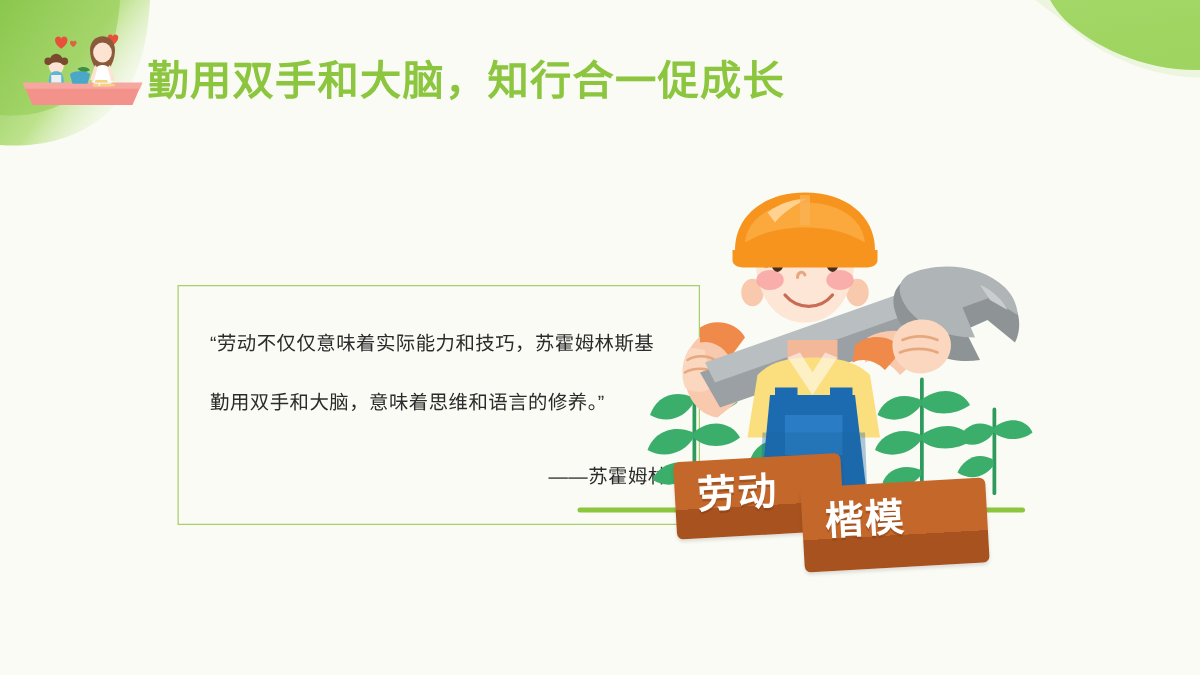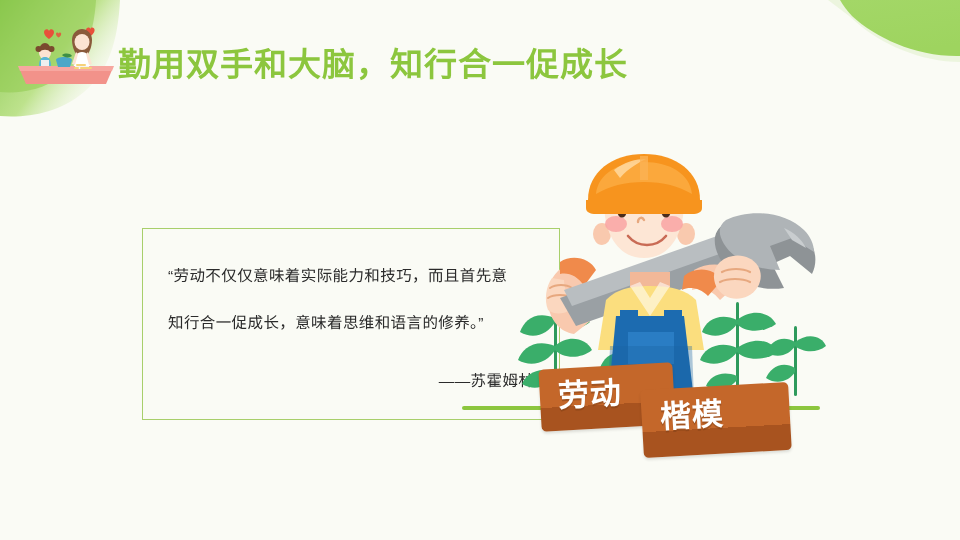--- a/index.html
+++ b/index.html
@@ -235,22 +235,22 @@
         <rect x="60" y="45" width="5" height="2" rx="1"></rect>
       </g>
     </g>
   </svg>
 
   <div class="slide-title">勤用双手和大脑，知行合一促成长</div>
 
   <div class="quote-card"></div>
 
   <div class="quote-body">
-    <div class="quote-line l1">“劳动不仅仅意味着实际能力和技巧，而且首先意</div>
-    <div class="quote-line l2">知行合一促成长，意味着思维和语言的修养。”</div>
+    <div class="quote-line l1">“劳动不仅仅意味着实际能力和技巧，苏霍姆林斯基</div>
+    <div class="quote-line l2">勤用双手和大脑，意味着思维和语言的修养。”</div>
   </div>
 
   <div class="quote-attrib">——苏霍姆林斯基</div>
 
   <div class="green-rule"></div>
 
   <svg class="worker" viewBox="0 0 330 260" xmlns="http://www.w3.org/2000/svg">
 
     <g fill="#3AAE6A">
       <g>

